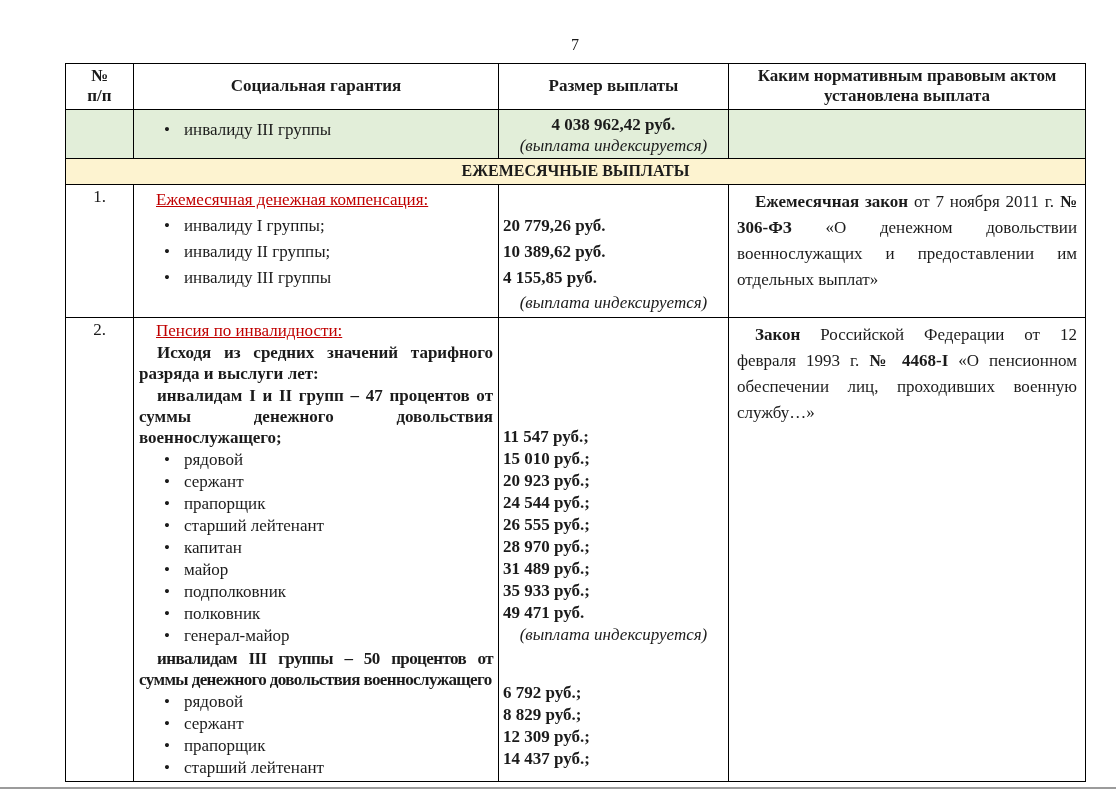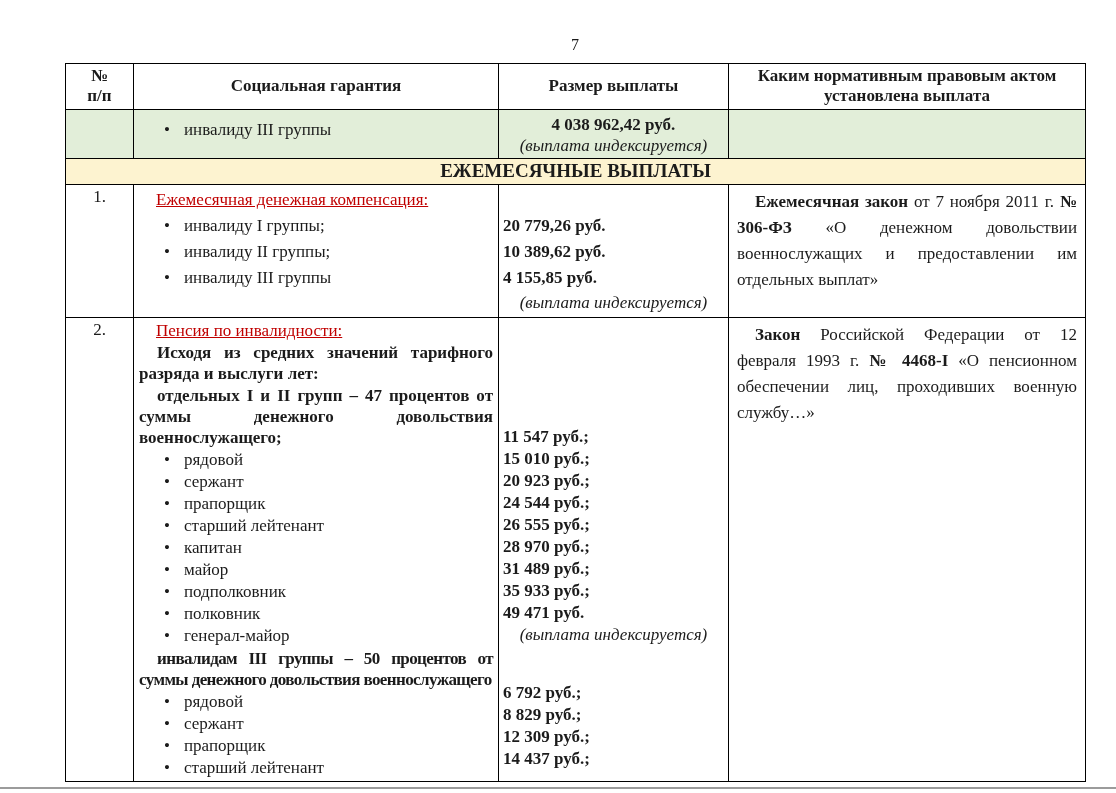--- a/index.html
+++ b/index.html
@@ -19,21 +19,21 @@
   tr.header-row td{
     text-align:center;vertical-align:middle;font-weight:bold;
     line-height:1.2;padding:2px 6px;
   }
   tr.header-row{height:43px;}
   tr.carryover-row{height:44px;}
   tr.carryover-row td{background:#e2eed9;}
   tr.banner-row{height:26px;}
   tr.banner-row td{
     background:#fdf3d0;text-align:center;vertical-align:middle;
-    font-weight:bold;font-size:19px;padding:0;
+    font-weight:bold;font-size:16px;padding:0;
   }
   tr.row1{height:114px;}
   tr.row2{height:445px;}
   .num-cell{text-align:center;}
   ul.bullets{margin:0;padding:0;list-style:none;}
   ul.bullets li{position:relative;padding-left:46px;line-height:26px;}
   ul.bullets li::before{content:"\2022";position:absolute;left:26px;}
   .r2 ul.bullets li{line-height:22px;}
   .row-title{
     color:#c00000;font-weight:normal;text-decoration:underline;
@@ -120,21 +120,21 @@
     <td>
       <p class="legal"><b>Ежемесячная закон</b><span> от 7 ноября 2011 г. </span><b>№ 306-ФЗ</b><span> «О денежном довольствии военнослужащих и предоставлении им отдельных выплат»</span></p>
     </td>
   </tr>
 
   <tr class="row2">
     <td class="num-cell">2.</td>
     <td class="r2">
       <div class="row-title">Пенсия по инвалидности:</div>
       <p class="para">Исходя из средних значений тарифного разряда и выслуги лет:</p>
-      <p class="para"><span>отдельных </span><b>I и II групп</b><span> – </span><b>47 процентов</b><span> от суммы денежного довольствия военнослужащего;</span></p>
+      <p class="para"><span>инвалидам </span><b>I и II групп</b><span> – </span><b>47 процентов</b><span> от суммы денежного довольствия военнослужащего;</span></p>
       <ul class="bullets">
         <li>рядовой</li>
         <li>сержант</li>
         <li>прапорщик</li>
         <li>старший лейтенант</li>
         <li>капитан</li>
         <li>майор</li>
         <li>подполковник</li>
         <li>полковник</li>
         <li>генерал-майор</li>

